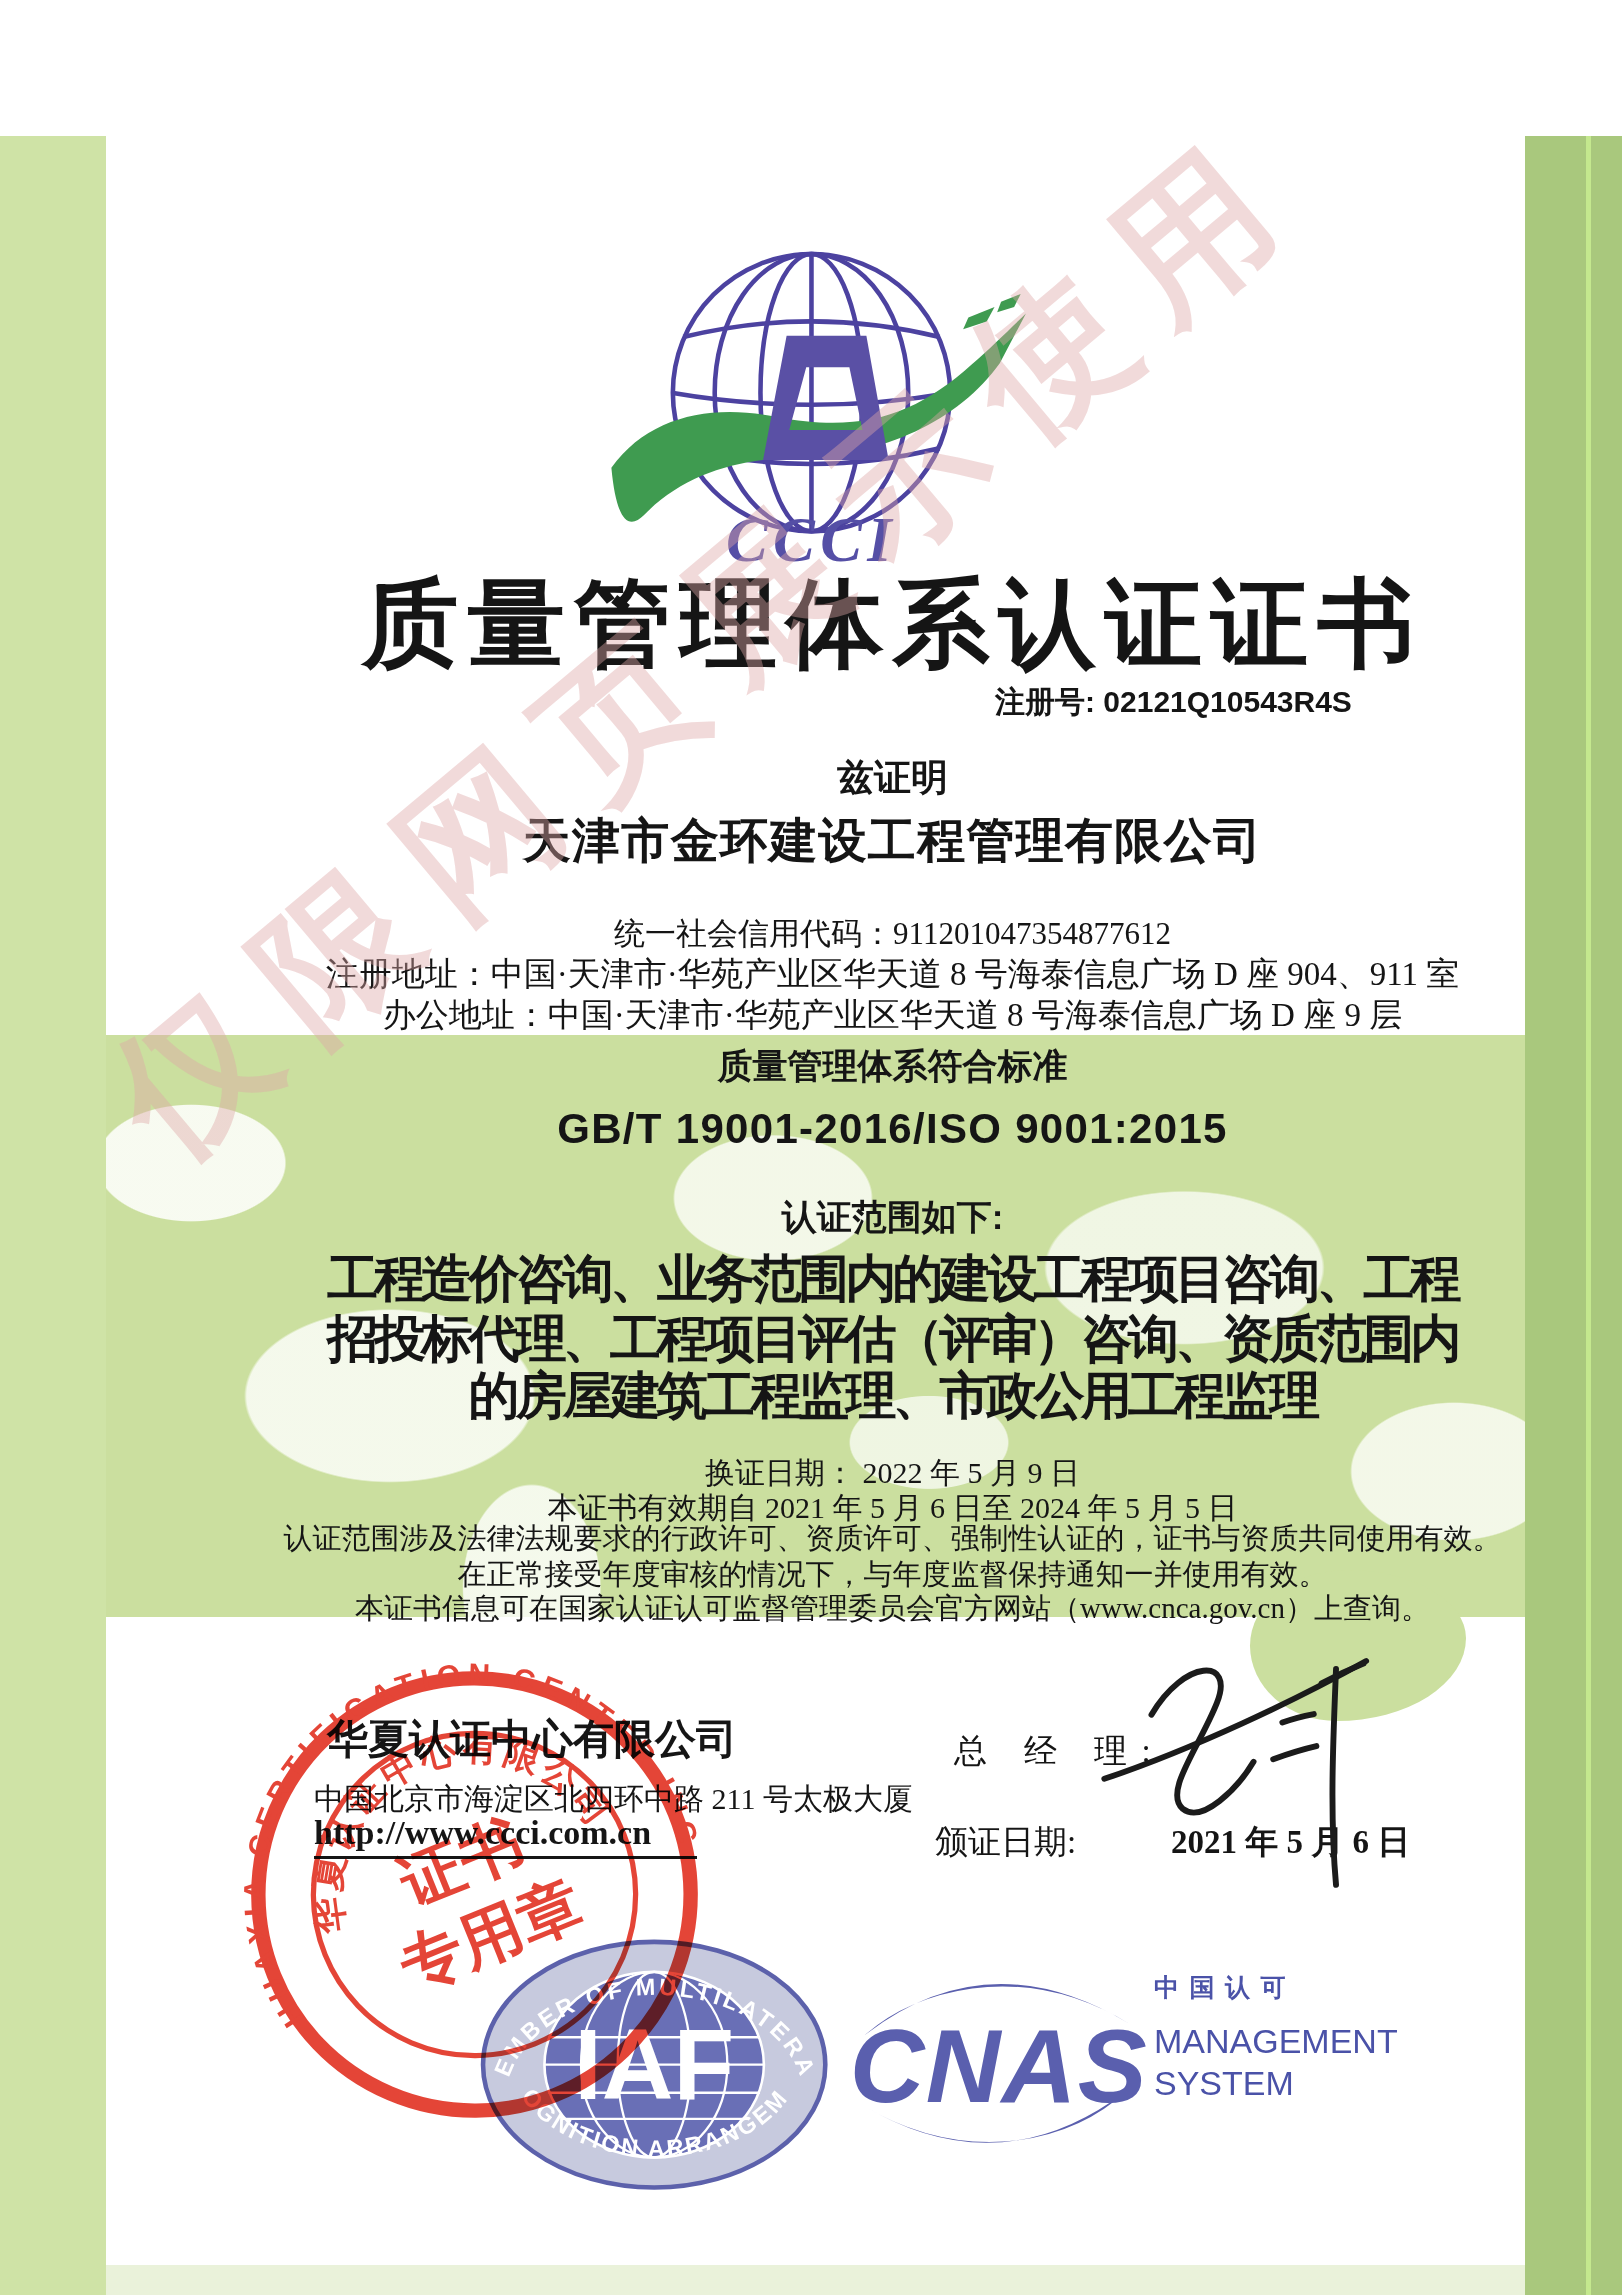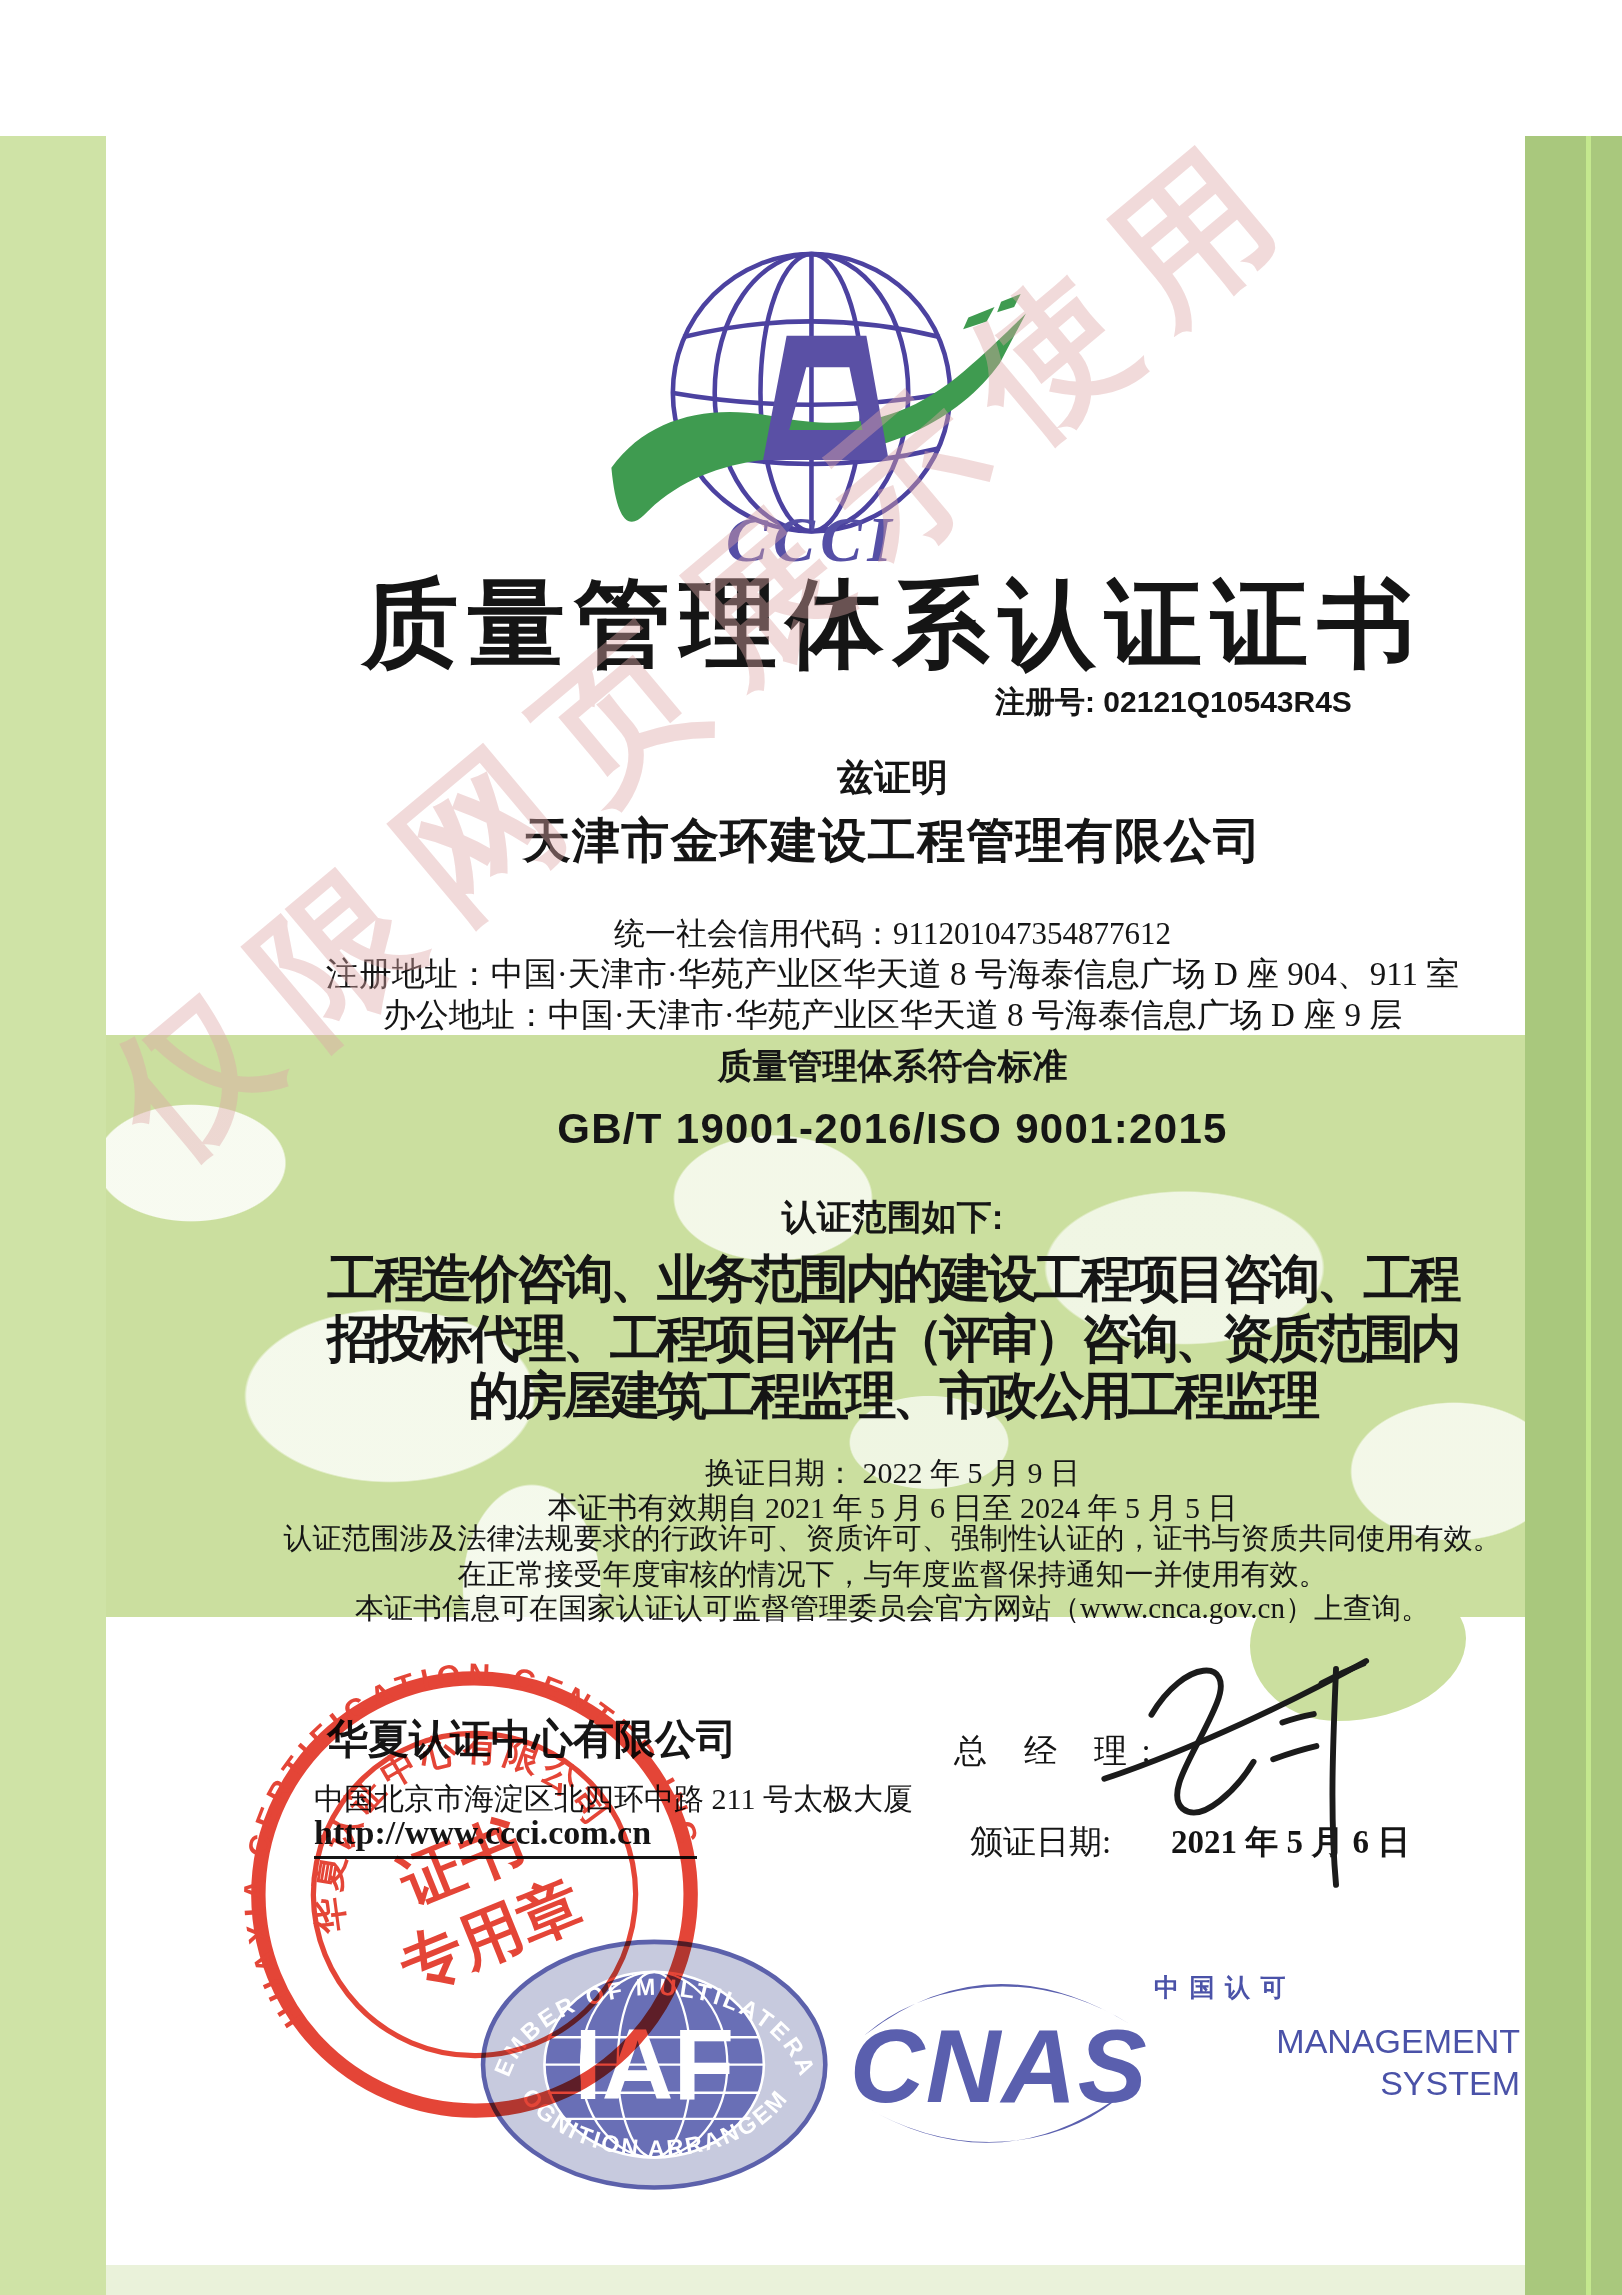--- a/index.html
+++ b/index.html
@@ -47,28 +47,28 @@
   .renew{top:1453px;font-size:30px;z-index:3;}
   .valid{top:1488px;font-size:30px;z-index:3;}
   .legal1{top:1519px;font-size:29px;z-index:3;}
   .legal2{top:1555px;font-size:29px;z-index:3;}
   .legal3{top:1589px;font-size:29px;z-index:3;}
   .issuer{left:327px;top:1712px;font-size:41px;font-weight:700;z-index:4;}
   .issuer-addr{left:314px;top:1779px;font-size:30px;z-index:4;}
   .issuer-url{left:314px;top:1814px;font-size:34px;font-weight:700;z-index:4;
               border-bottom:3.3px solid #151515;padding:0 46px 3.9px 0;}
   .gm{left:954px;top:1729px;font-size:33px;letter-spacing:14.4px;z-index:3;}
-  .issue-label{left:970px;top:1820px;font-size:33px;z-index:3;}
+  .issue-label{left:935px;top:1820px;font-size:33px;z-index:3;}
   .issue-date{left:1171px;top:1820px;font-size:33px;z-index:3;font-weight:bold;}
   
   .acc{left:1154px;top:1963px;width:366px;text-align:left;color:#4a52a8;z-index:3;}
   .acc .cn{font-size:25px;letter-spacing:10.5px;font-weight:700;line-height:48px;
            font-family:Liberation Sans, sans-serif;}
   .acc .en{font-size:34px;line-height:42px;margin-top:9.2px;
-           font-family:"Liberation Sans",sans-serif;text-align:right;}
+           font-family:"Liberation Sans",sans-serif;}
   svg text{font-family:"Liberation Sans",sans-serif;}
 </style>
 </head>
 <body>
 
 <div class="abs col-left"></div>
 <div class="abs col-right"></div>
 <div class="abs col-right-line"></div>
 <div class="abs map-band"></div>
 <div class="abs au-blob"></div>

